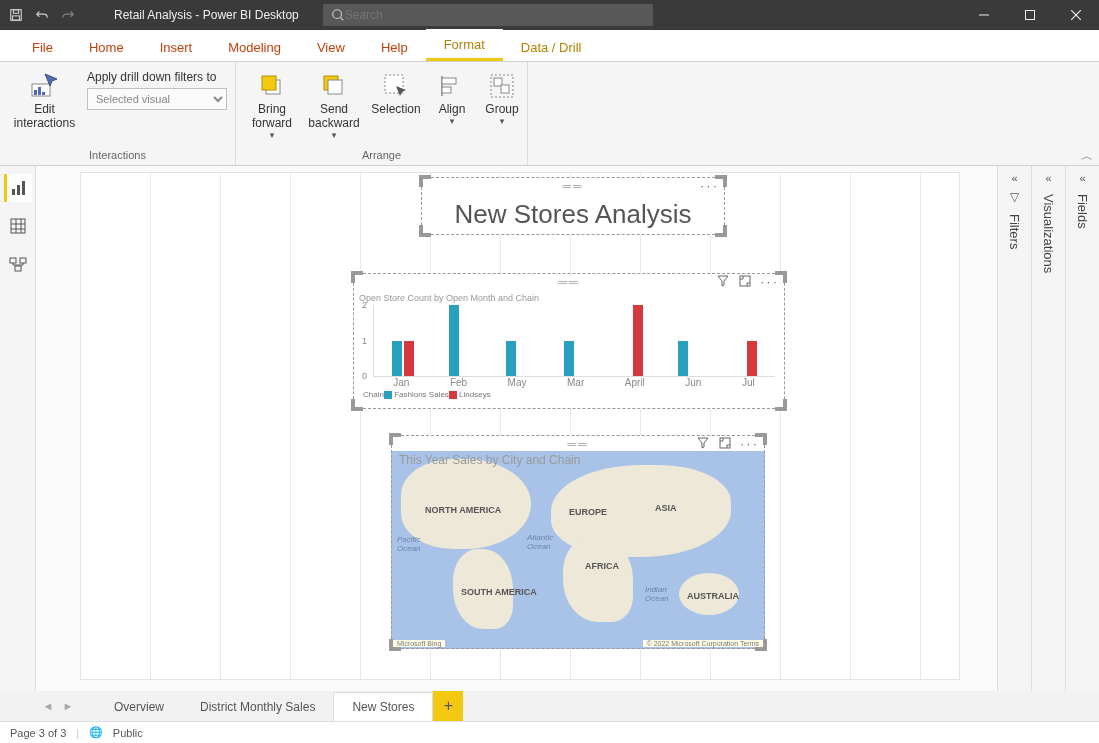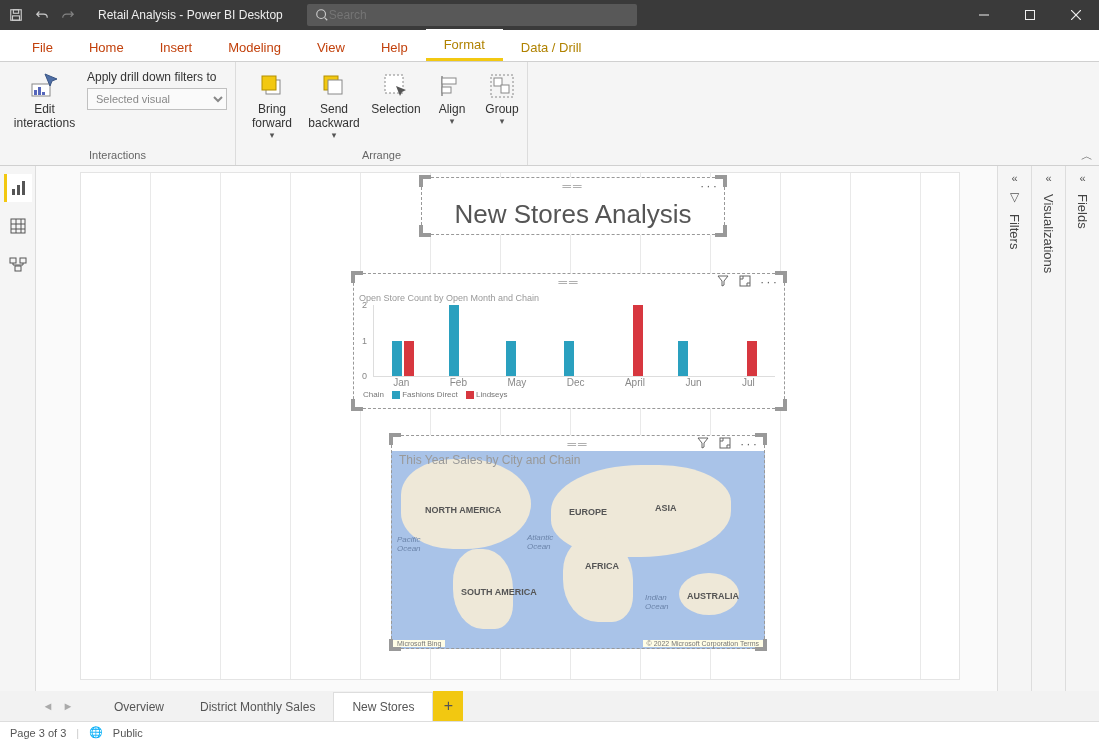--- a/index.html
+++ b/index.html
@@ -2,21 +2,21 @@
 <html><head>
 <meta charset="utf-8">
 <style>
 * { margin: 0; padding: 0; box-sizing: border-box; font-family: "Segoe UI", sans-serif; }
 body { width: 1099px; height: 743px; background: #fff; overflow: hidden; position: relative; }
 
 
 .titlebar { height: 30px; background: #3a3a3a; display: flex; align-items: center; color: #fff; font-size: 12px; }
 .titlebar-left { display: flex; align-items: center; gap: 10px; padding: 0 8px; }
 .titlebar-ico { display:inline-flex; width:16px; height:16px; align-items:center; justify-content:center; color:#ccc; cursor:pointer; }
-.app-title { margin-left: 12px; color:#eee; }
+.app-title { margin-left: 28px; color:#eee; }
 .search { margin-left: 14px; height:22px; width:330px; background:#585858; border-radius:2px; display:flex; align-items:center; padding:0 8px; }
 .search input { flex:1; background:transparent; border:none; outline:none; color:#ddd; font-size:12px; }
 .titlebar-right { margin-left:auto; display:flex; }
 .win-btn { width:46px; height:30px; display:flex; align-items:center; justify-content:center; color:#eee; cursor:pointer; }
 
 
 .menutabs { height: 32px; display:flex; align-items:flex-end; border-bottom:1px solid #d0d0d0; background:#fff; padding-left:14px; gap:0; }
 .menutab { padding: 8px 18px 6px; font-size:13px; color:#c2410c; cursor:pointer; }
 .menutab.active-format { color:#b08200; border-bottom:3px solid #f2c811; background:#fff; }
 .menutab.contextual { color:#b08200; }
@@ -76,21 +76,21 @@
 
 
 .chartvisual .chart-body { height:calc(100% - 16px); background:#fff; padding:4px 6px 2px; font-size:9px; color:#888; position:relative; }
 .chart-title-sm { font-size:9px; color:#999; margin-bottom:2px; }
 .plot { position:relative; height:72px; margin-left:14px; margin-right:4px; border-left:1px solid #ddd; border-bottom:1px solid #ddd; }
 .ylab { position:absolute; left:-12px; font-size:9px; color:#888; transform:translateY(-50%); }
 .bar { position:absolute; bottom:0; width:10px; }
 .bar.fd { background:#2aa0bf; }
 .bar.ls { background:#d7373f; }
 .xcats { display:flex; justify-content:space-around; margin-left:14px; margin-right:4px; font-size:10px; color:#888; }
-.legend { font-size:8px; color:#777; display:flex; gap:8px; align-items:center; padding:2px 4px; }
+.legend { font-size:8px; color:#777; display:flex; gap:0; align-items:center; padding:2px 4px; }
 .swatch { display:inline-block; width:8px; height:8px; vertical-align:middle; }
 
 
 .mapvisual .map-body { height:calc(100% - 16px); background:#a9c3e8; position:relative; font-size:8px; color:#444; overflow:hidden; }
 .landmass { position:absolute; background:#eee8d8; border-radius:40%; }
 .maplabel { position:absolute; font-weight:700; font-size:9px; color:#555; }
 .seatxt { position:absolute; font-style:italic; color:#6b84aa; font-size:8px; }
 .map-attr { position:absolute; bottom:2px; font-size:7px; color:#777; background:#fffde6; padding:0 4px;}
 .map-attr.left { left:2px; }
 .map-attr.right { right:2px; }
@@ -338,28 +338,28 @@
               <div class="bar fd" style="left: 132.214px; height: 50%; background: rgb(42, 160, 191);"></div>
               <div class="bar fd" style="left: 189.5px; height: 50%; background: rgb(42, 160, 191);"></div>
               <div class="bar ls" style="left: 258.786px; height: 100%; background: rgb(215, 55, 63);"></div>
               <div class="bar fd" style="left: 304.071px; height: 50%; background: rgb(42, 160, 191);"></div>
               <div class="bar ls" style="left: 373.357px; height: 50%; background: rgb(215, 55, 63);"></div>
             </div>
           <div class="xcats" id="xcats">
               <span>Jan</span>
               <span>Feb</span>
               <span>May</span>
-              <span>Dec</span>
+              <span>Mar</span>
               <span>April</span>
               <span>Jun</span>
               <span>Jul</span>
             </div>
           <div class="legend">
             <span>Chain</span>
-            <span><span class="swatch" style="background:#2aa0bf"></span> <span>Fashions Direct</span></span>
+            <span><span class="swatch" style="background:#2aa0bf"></span> <span>Fashions Sales</span></span>
             <span><span class="swatch" style="background:#d7373f"></span> <span>Lindseys</span></span>
           </div>
         </div>
         <div class="frame"></div>
           <div class="corner tl"></div>
           <div class="corner tr"></div>
           <div class="corner bl"></div>
           <div class="corner br"></div>
       </div>
 
@@ -390,21 +390,21 @@
           <span class="maplabel" style="left:34px; top:54px">NORTH AMERICA</span>
           <span class="maplabel" style="left:70px; top:136px">SOUTH AMERICA</span>
           <span class="maplabel" style="left:178px; top:56px">EUROPE</span>
           <span class="maplabel" style="left:194px; top:110px">AFRICA</span>
           <span class="maplabel" style="left:264px; top:52px">ASIA</span>
           <span class="maplabel" style="left:296px; top:140px">AUSTRALIA</span>
           <span class="seatxt" style="left:6px; top:84px; white-space:pre-line">Pacific
 Ocean</span>
           <span class="seatxt" style="left:136px; top:82px; white-space:pre-line">Atlantic
 Ocean</span>
-          <span class="seatxt" style="left:254px; top:142px; white-space:pre-line">Indian
+          <span class="seatxt" style="left:254px; top:134px; white-space:pre-line">Indian
 Ocean</span>
           <span class="map-attr left">Microsoft Bing</span>
           <span class="map-attr right">© 2022 Microsoft Corporation   Terms</span>
         </div>
         <div class="frame"></div>
           <div class="corner tl"></div>
           <div class="corner tr"></div>
           <div class="corner bl"></div>
           <div class="corner br"></div>
       </div>

